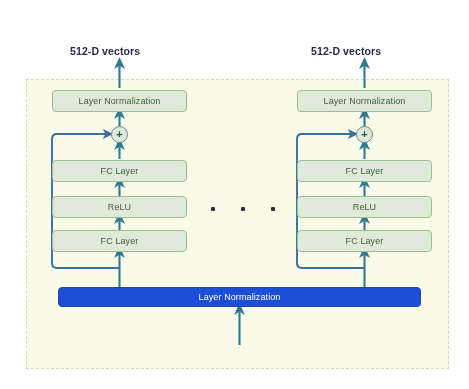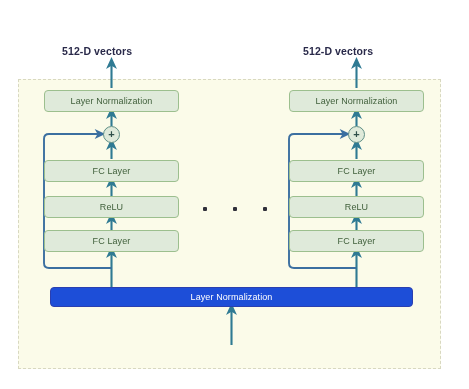--- a/index.html
+++ b/index.html
@@ -9,21 +9,21 @@
   }
   body {
     width: 469px;
     height: 389px;
     font-family: "Liberation Sans", sans-serif;
     overflow: hidden;
     position: relative;
   }
   #diagram-root {
     position: absolute;
-    left: 0; top: 0;
+    left: 8px; top: 0;
     width: 456px;
     height: 389px;
     background: #ffffff;
   }
   
   #wires {
     position: absolute;
     left: 0; top: 0;
     width: 469px;
     height: 389px;

